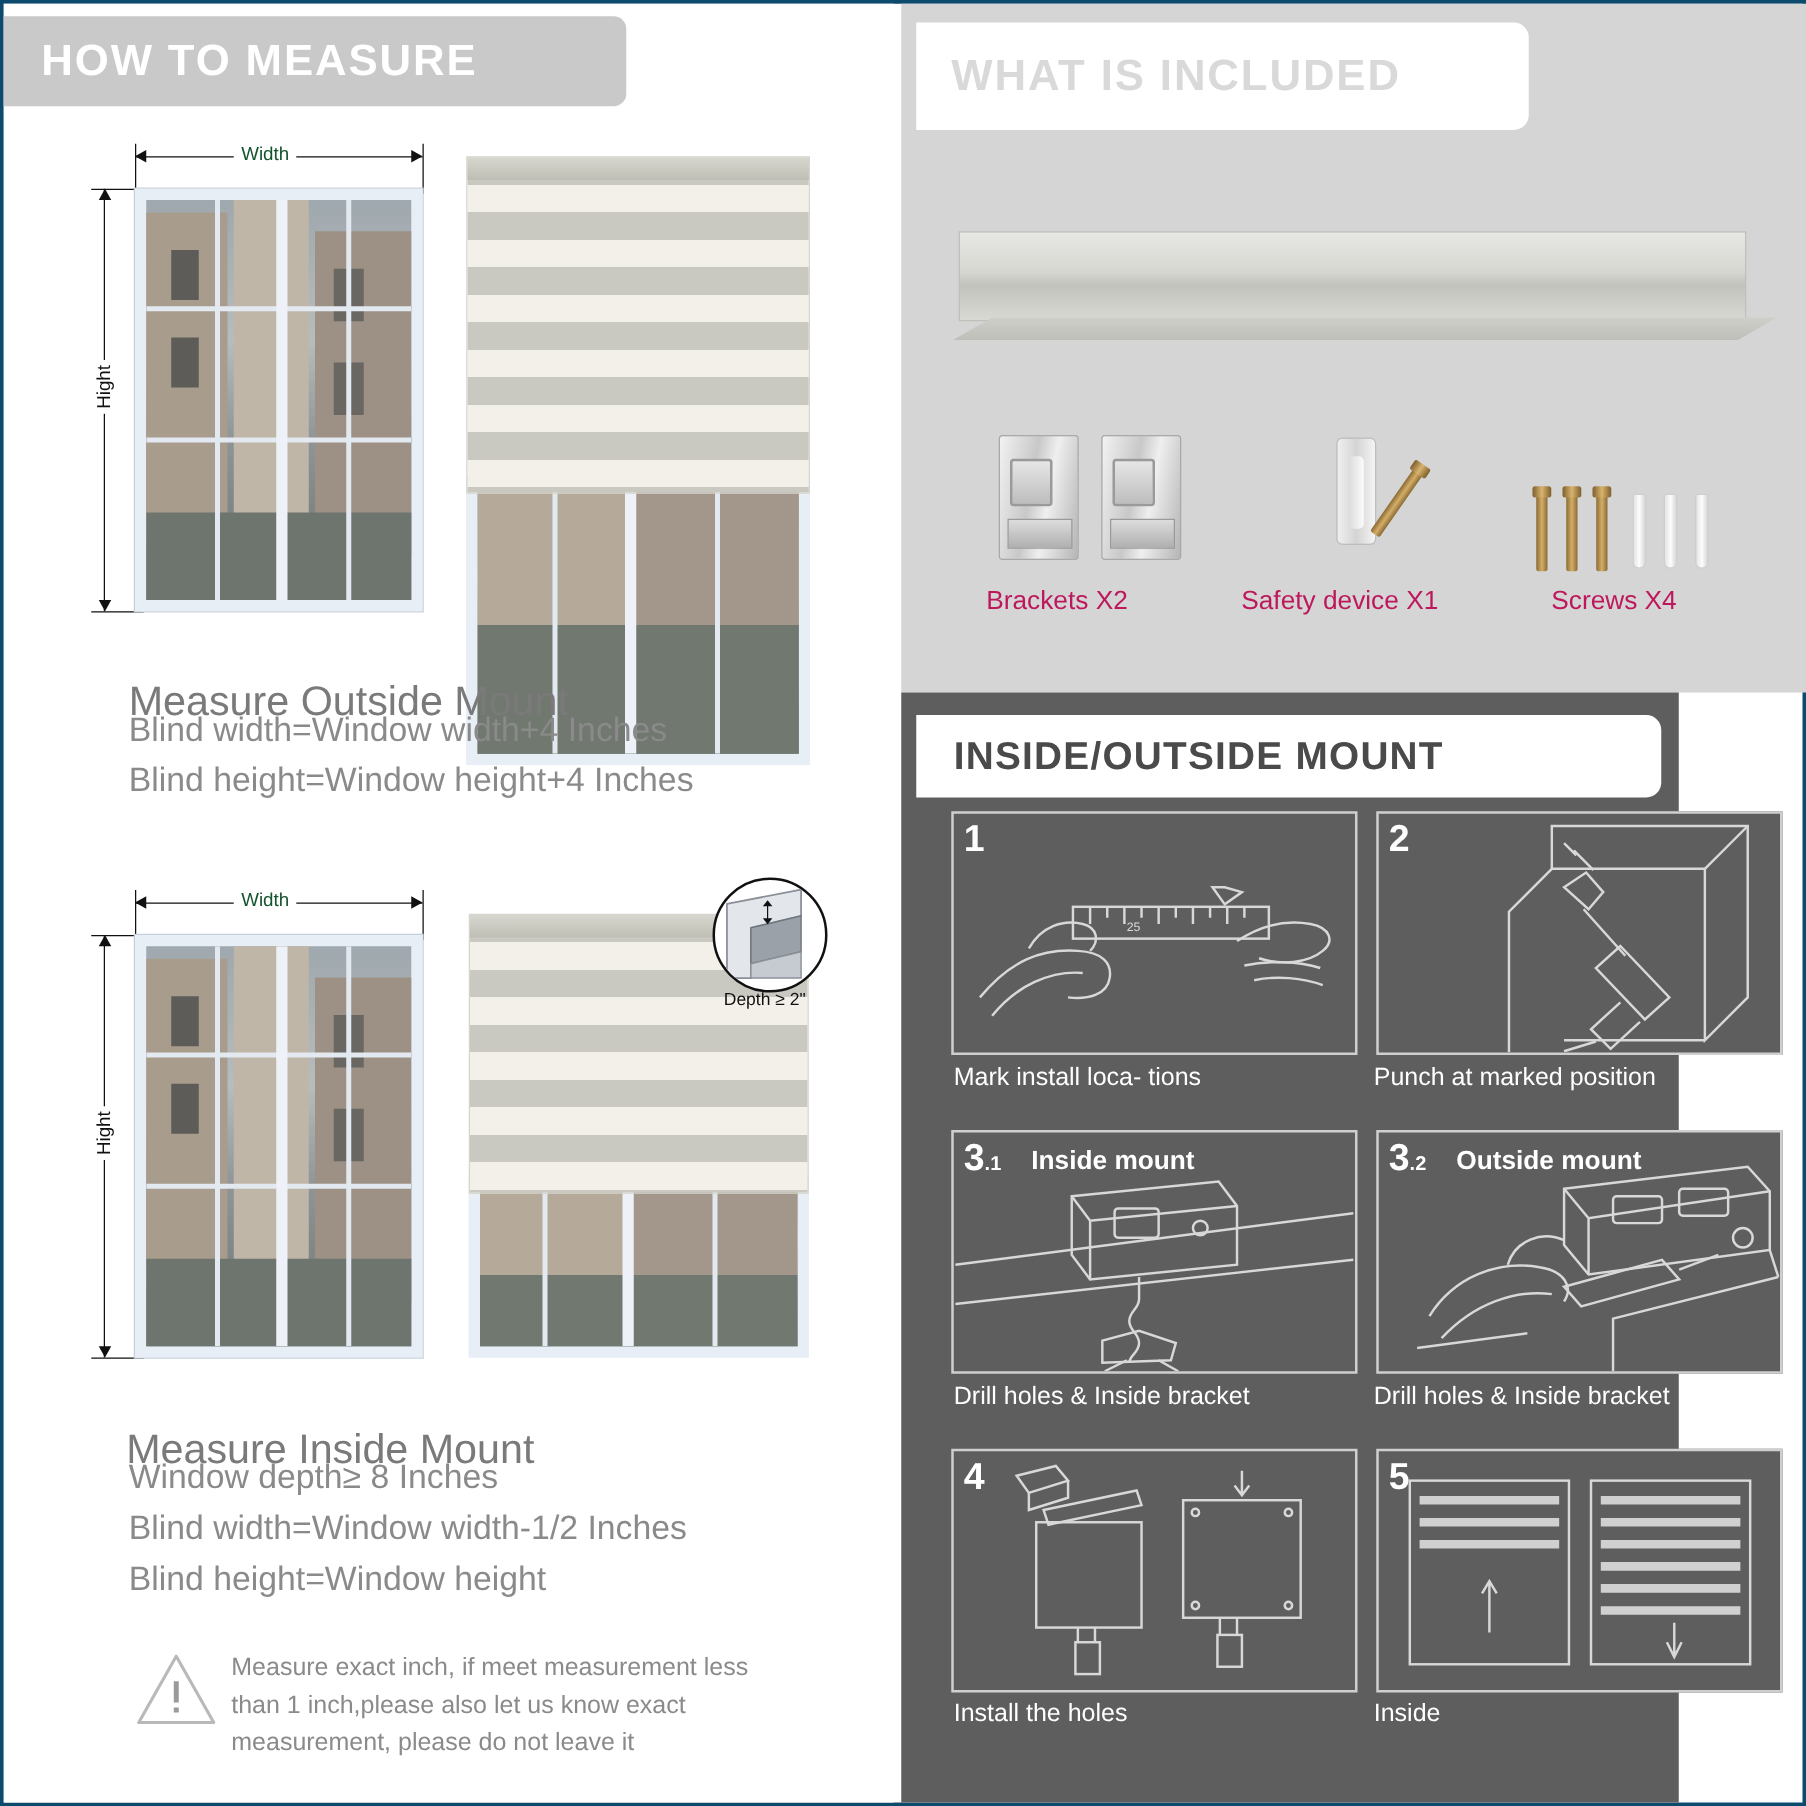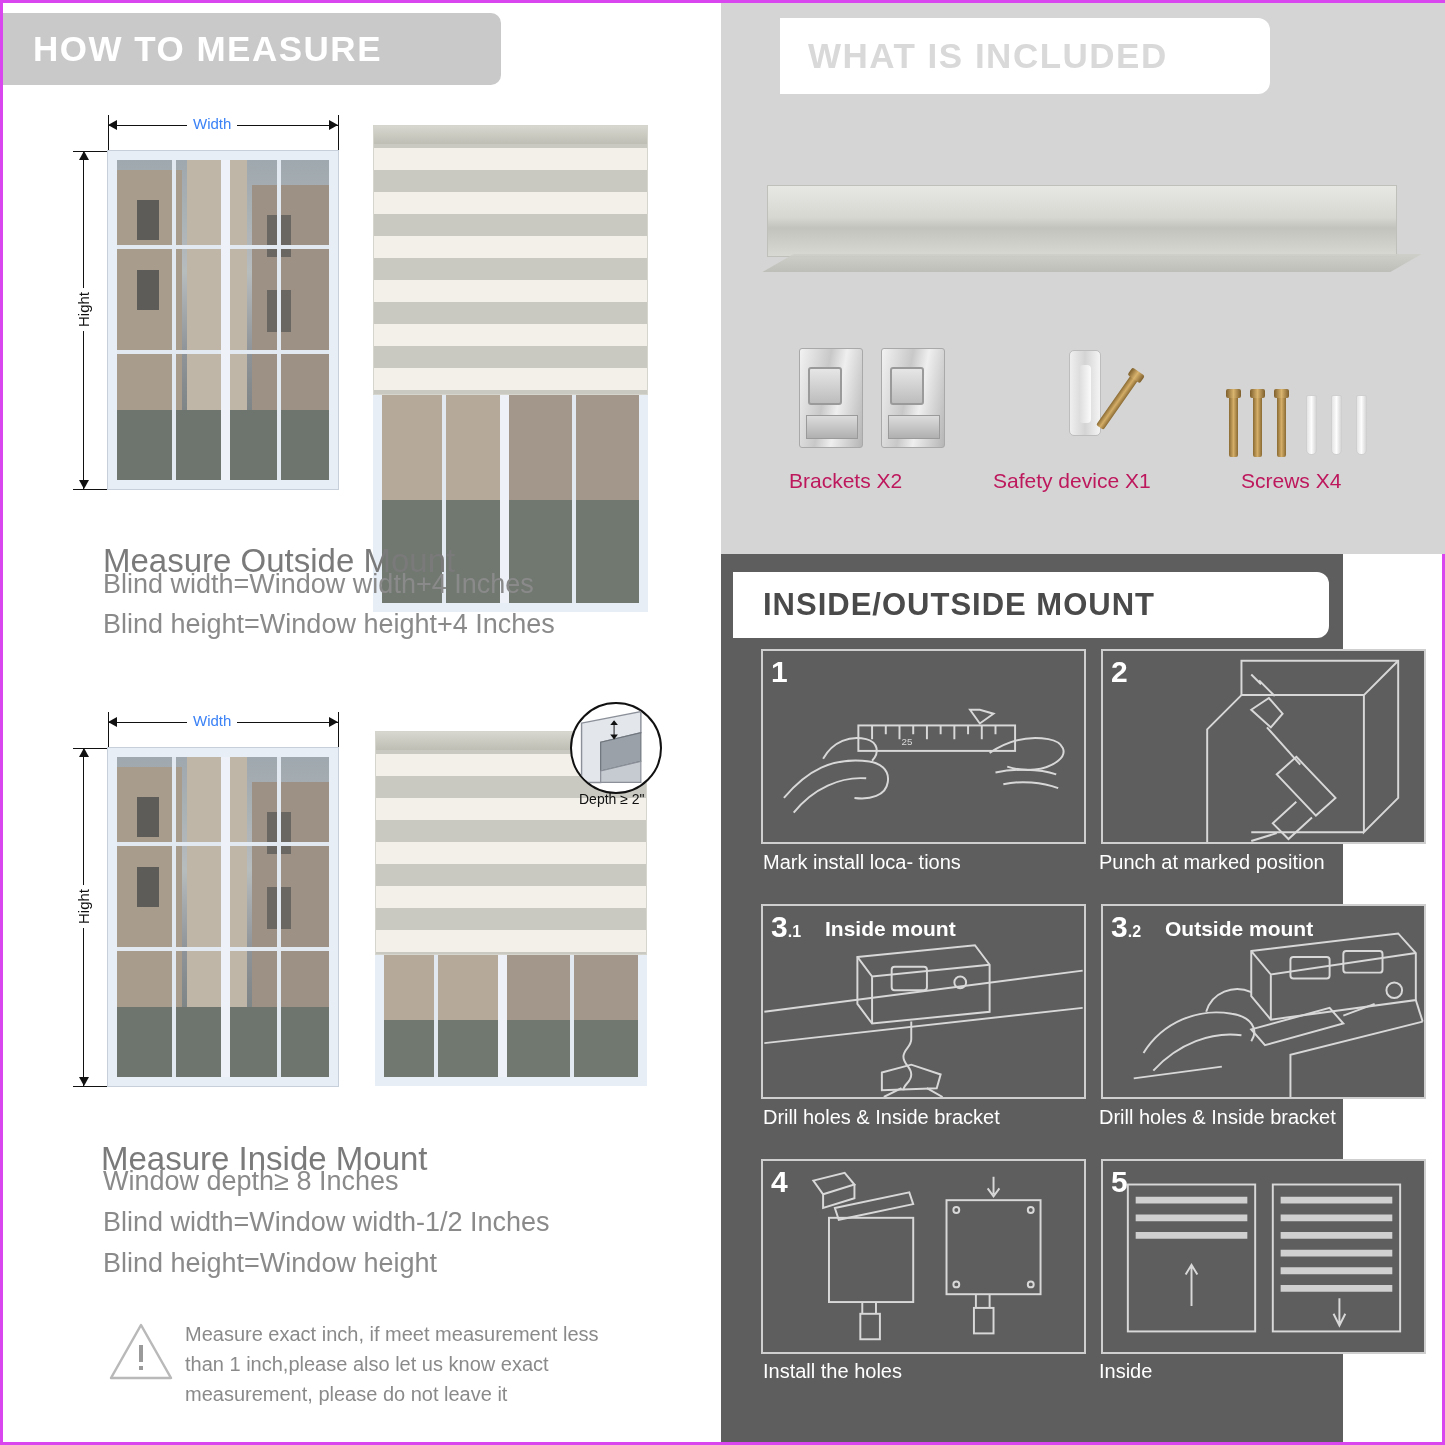--- a/index.html
+++ b/index.html
@@ -6,21 +6,21 @@
   html, body { margin: 0; padding: 0; }
   body {
     width: 1445px; height: 1445px;
     background: #ffffff;
     font-family: "Liberation Sans", sans-serif;
     overflow: hidden;
   }
   .page {
     position: relative;
     width: 1445px; height: 1445px;
-    border: 3px solid #d946ef;
+    border: 3px solid #0c4a6e;
     background: #fff;
   }
 
   
   .left-panel {
     position: absolute; left: 0; top: 0;
     width: 712px; height: 1439px;
     background: #ffffff;
   }
   .left-title-bar {
@@ -88,21 +88,21 @@
   .tick-v { position:absolute; width:1px; background:#111; }
   .tick-h { position:absolute; height:1px; background:#111; }
   .arrow-l, .arrow-r, .arrow-u, .arrow-d {
     position: absolute; width: 0; height: 0;
   }
   .arrow-l { border-top:5px solid transparent; border-bottom:5px solid transparent; border-right:9px solid #111; }
   .arrow-r { border-top:5px solid transparent; border-bottom:5px solid transparent; border-left:9px solid #111; }
   .arrow-u { border-left:5px solid transparent; border-right:5px solid transparent; border-bottom:9px solid #111; }
   .arrow-d { border-left:5px solid transparent; border-right:5px solid transparent; border-top:9px solid #111; }
   .dim-label {
-    position: absolute; font-size: 15px; color: #3b82f6; background: #fff; padding: 0 6px;
+    position: absolute; font-size: 15px; color: #14532d; background: #fff; padding: 0 6px;
   }
   .dim-label-v {
     position: absolute; font-size: 15px; color: #111; background: #fff; padding: 4px 0;
     writing-mode: vertical-rl; transform: rotate(180deg);
   }
 
   .sec-heading {
     position: absolute;
     font-size: 33px; color: #7a7a7a; font-weight: normal;
   }
@@ -132,24 +132,24 @@
   }
 
   
   .right-top {
     position: absolute; left: 718px; top: 0;
     width: 724px; height: 551px;
     background: #d5d5d5;
   }
   .right-top-title {
     position: absolute; left: 12px; top: 15px;
-    width: 490px; height: 76px;
+    width: 490px; height: 86px;
     background: #ffffff;
     border-radius: 0 12px 12px 0;
-    display: flex; align-items: center; margin-left: 47px;
+    display: flex; align-items: center;
   }
   .right-top-title span {
     font-size: 35px; font-weight: bold; color: #d9d9d9; letter-spacing: 1.5px;
     margin-left: 28px;
   }
   .rt-product-label {
     position: absolute; left: 0; right: 0; top: 122px;
     text-align: center; font-size: 26px; font-weight: bold; color: #6f6f6f;
   }
   .headrail {

